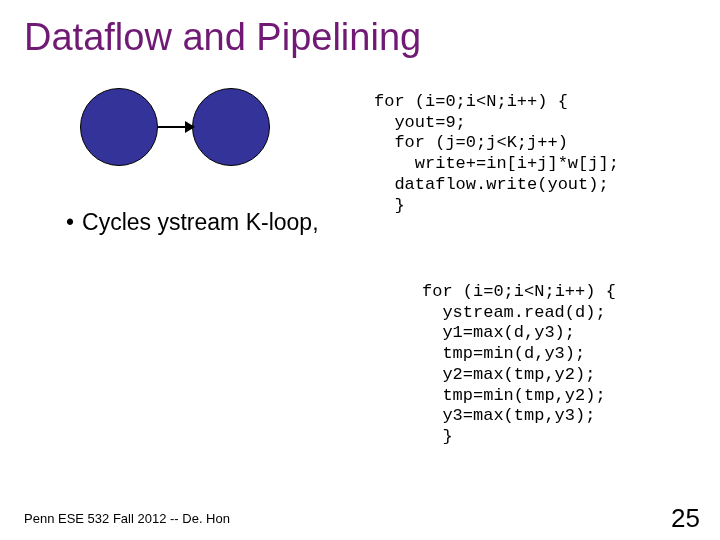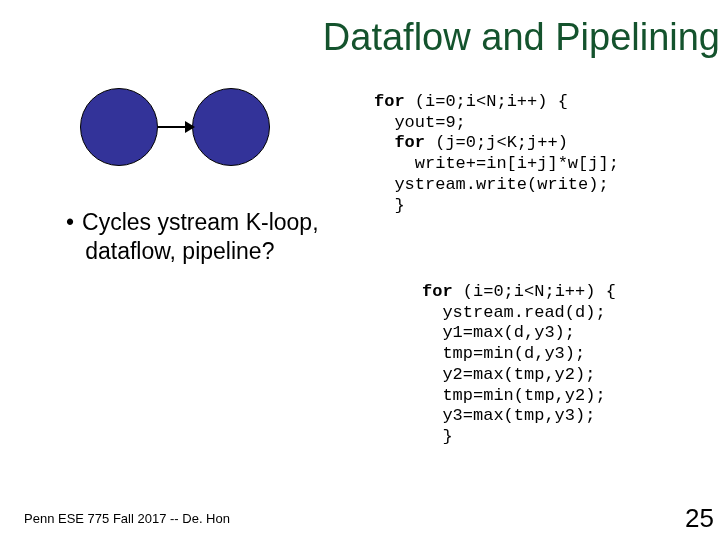--- a/index.html
+++ b/index.html
@@ -5,24 +5,24 @@
   * { margin: 0; padding: 0; box-sizing: border-box; }
   body {
     width: 720px;
     height: 540px;
     background: #ffffff;
     font-family: Arial, Helvetica, sans-serif;
     position: relative;
     overflow: hidden;
   }
   .title {
-    text-align: right;
+    text-align: left;
     font-size: 38px;
     font-weight: normal;
-    color: #14532d;
+    color: #701a75;
     padding-top: 16px;
     padding-left: 24px;
   }
   .diagram {
     position: absolute;
     top: 88px;
     left: 80px;
     width: 220px;
     height: 90px;
   }
@@ -70,21 +70,21 @@
   .footer {
     position: absolute;
     bottom: 14px;
     left: 24px;
     font-size: 13px;
     color: #000;
   }
   .pagenum {
     position: absolute;
     bottom: 6px;
-    right: 6px;
+    right: 20px;
     font-size: 26px;
     color: #000;
   }
   .code1 {
     position: absolute;
     top: 92px;
     left: 374px;
     font-family: "Courier New", monospace;
     font-size: 17px;
     line-height: 1.22;
@@ -95,49 +95,49 @@
     position: absolute;
     top: 282px;
     left: 374px;
     font-family: "Courier New", monospace;
     font-size: 17px;
     line-height: 1.22;
     color: #000;
     white-space: pre;
     margin-left: 48px;
   }
-  .kw { font-weight: bold; }
+  .kw { font-weight: normal; }
 </style>
 </head>
 <body>
 
 <div class="title">Dataflow and Pipelining</div>
 
 <div class="diagram">
   <div class="node node-left"></div>
   <div class="node node-right"></div>
   <div class="arrow-line"></div>
   <div class="arrow-head"></div>
 </div>
 
 <div class="bullet">
   <span class="bullet-dot">•</span><span class="bullet-text">Cycles ystream K-loop,</span><br>
-  &nbsp;&nbsp;&nbsp;<span class="bullet-text">dataflow, pipeline?</span>
+  &nbsp;&nbsp;&nbsp;
 </div>
 
 <div class="code1"><span class="kw">for</span><span> (i=0;i&lt;N;i++) {</span>
 <span>  yout=9;</span>
 <span>  </span><span class="kw">for</span><span> (j=0;j&lt;K;j++)</span>
 <span>    write+=in[i+j]*w[j];</span>
-<span>  ystream.write(write);</span>
+<span>  dataflow.write(yout);</span>
 <span>  }</span></div>
 
 <div class="code2"><span class="kw">for</span><span> (i=0;i&lt;N;i++) {</span>
 <span>  ystream.read(d);</span>
 <span>  y1=max(d,y3);</span>
 <span>  tmp=min(d,y3);</span>
 <span>  y2=max(tmp,y2);</span>
 <span>  tmp=min(tmp,y2);</span>
 <span>  y3=max(tmp,y3);</span>
 <span>  }</span></div>
 
-<div class="footer">Penn ESE 775 Fall 2017 -- De. Hon</div>
+<div class="footer">Penn ESE 532 Fall 2012 -- De. Hon</div>
 <div class="pagenum">25</div>
 
 </body></html>

